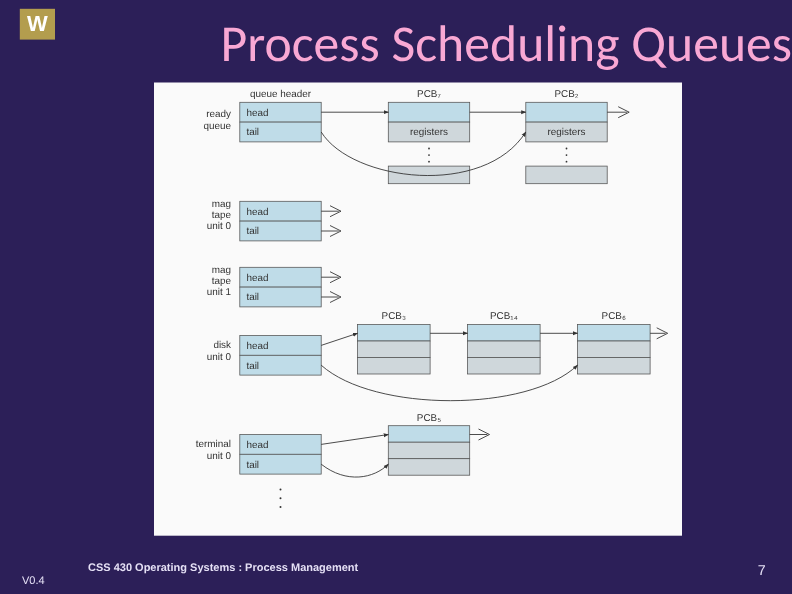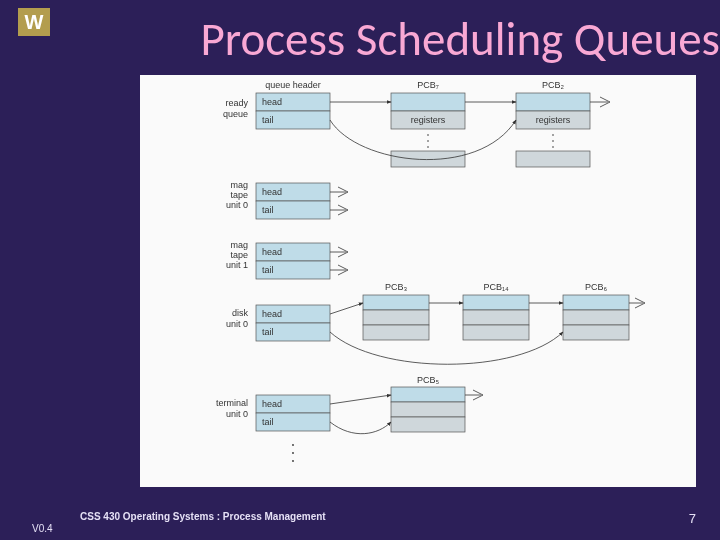--- a/index.html
+++ b/index.html
@@ -27,27 +27,27 @@
     left: 0; right: 0;
     text-align: right;
     color: #f9a8d4;
     font-size: 47px;
     font-weight: 400;
     font-family: "Segoe UI", Calibri, Arial, sans-serif;
   }
   .diagram-area {
     position: absolute;
     top: 75px; left: 140px;
-    width: 556px; height: 412px;
+    width: 480px; height: 412px;
     background: #fafafa;
   }
   .diagram-area svg { width: 100%; height: 100%; display: block; }
   .footer-version {
     position: absolute;
-    bottom: 6px; left: 32px;
+    bottom: 6px; left: 20px;
     color: #e5e0f5;
     font-size: 10px;
   }
   .footer-course {
     position: absolute;
     bottom: 18px; left: 80px;
     color: #e5e0f5;
     font-size: 10px;
     font-weight: bold;
   }

